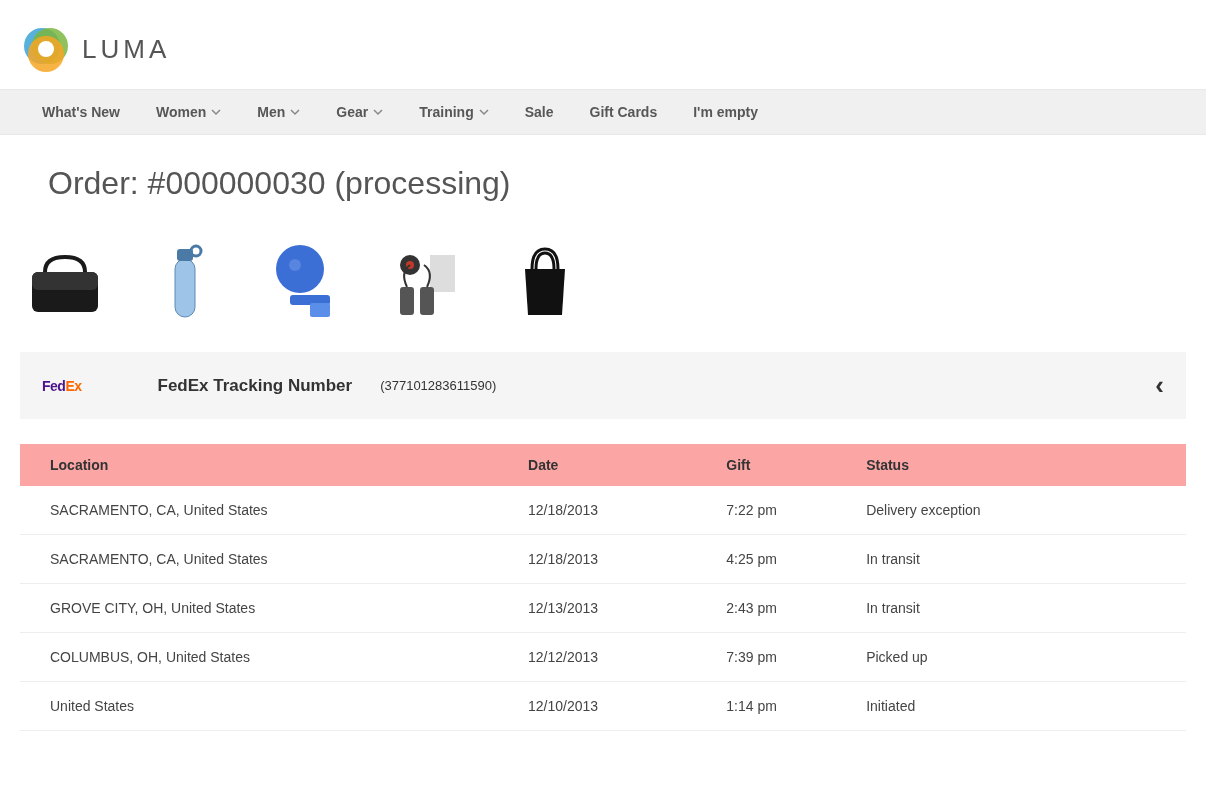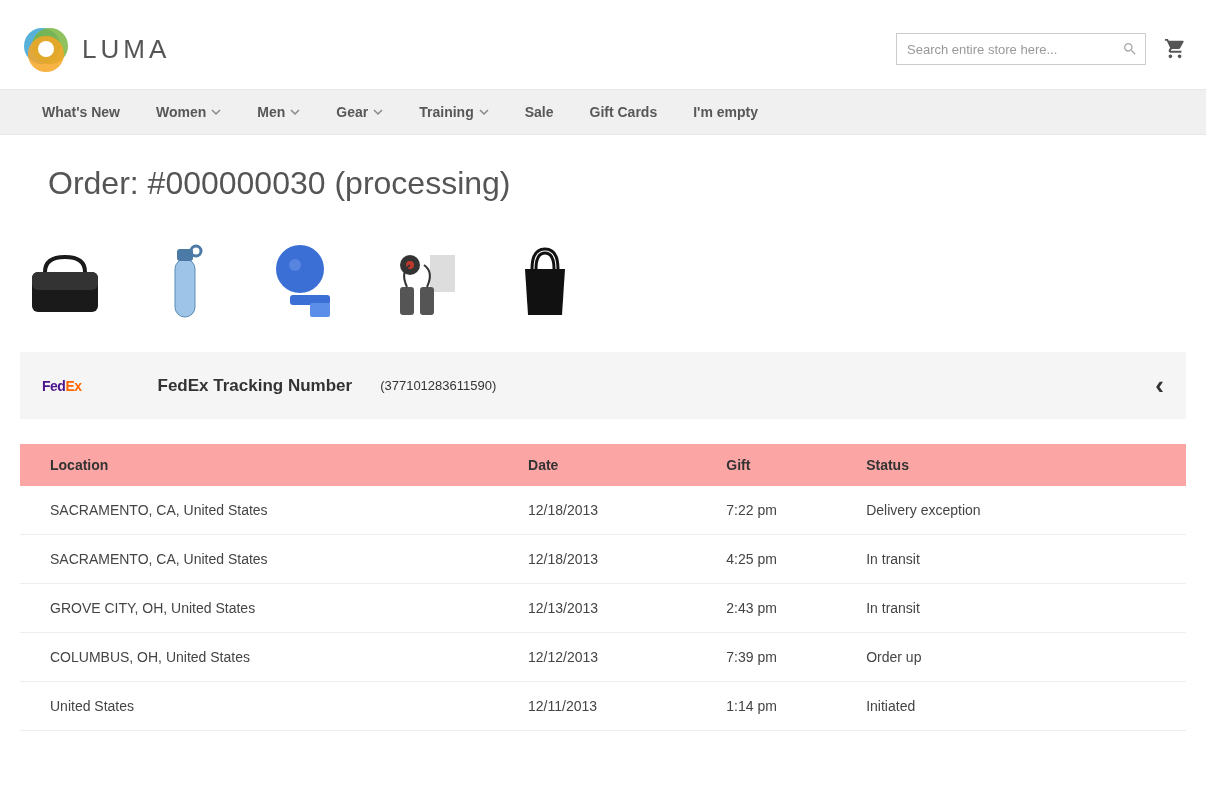--- a/index.html
+++ b/index.html
@@ -52,31 +52,20 @@
     <div class="logo-mark">
       <svg viewBox="0 0 50 50" width="50" height="50">
         <circle cx="22" cy="22" r="18" fill="#3aa3d4" opacity="0.85"></circle>
         <circle cx="30" cy="22" r="18" fill="#7bb63f" opacity="0.85"></circle>
         <circle cx="26" cy="30" r="18" fill="#f6a623" opacity="0.85"></circle>
         <circle cx="26" cy="25" r="8" fill="#fff"></circle>
       </svg>
     </div>
     <span class="logo-text">LUMA</span>
   </div>
-  <div class="header-right">
-    <div class="search-box">
-      <input type="text" placeholder="Search entire store here..." style="">
-      <svg class="search-icon" viewBox="0 0 24 24">
-          <path d="M15.5 14h-.79l-.28-.27A6.471 6.471 0 0016 9.5 6.5 6.5 0 109.5 16c1.61 0 3.09-.59 4.23-1.57l.27.28v.79l5 4.99L20.49 19l-4.99-5zm-6 0C7.01 14 5 11.99 5 9.5S7.01 5 9.5 5 14 7.01 14 9.5 11.99 14 9.5 14z"></path>
-        </svg>
-    </div>
-    <svg class="cart-icon" viewBox="0 0 24 24">
-        <path d="M7 18c-1.1 0-1.99.9-1.99 2S5.9 22 7 22s2-.9 2-2-.9-2-2-2zM1 3h2l3.6 7.59-1.35 2.44C5.09 13.37 5 13.68 5 14c0 1.1.9 2 2 2h12v-2H7.42l1.1-2h7.45c.75 0 1.41-.41 1.75-1.03l3.58-6.49A1 1 0 0020.42 3H5.21L4.27 1H1v2zm16 15c-1.1 0-1.99.9-1.99 2s.89 2 1.99 2 2-.9 2-2-.9-2-2-2z"></path>
-      </svg>
-  </div>
 </header>
 
 <nav class="nav">
   <ul class="nav-list" id="nav-list">
       <li class="nav-item">
         <span>What's New</span>
       </li>
       <li class="nav-item">
         <span>Women</span>
         <svg viewBox="0 0 10 10" class="chev">
@@ -192,23 +181,23 @@
         <tr>
           <td>GROVE CITY, OH, United States</td>
           <td>12/13/2013</td>
           <td>2:43 pm</td>
           <td>In transit</td>
         </tr>
         <tr>
           <td>COLUMBUS, OH, United States</td>
           <td>12/12/2013</td>
           <td>7:39 pm</td>
-          <td>Order up</td>
+          <td>Picked up</td>
         </tr>
         <tr>
           <td>United States</td>
-          <td>12/11/2013</td>
+          <td>12/10/2013</td>
           <td>1:14 pm</td>
           <td>Initiated</td>
         </tr>
       </tbody>
   </table>
 </main>
 
 </body></html>

